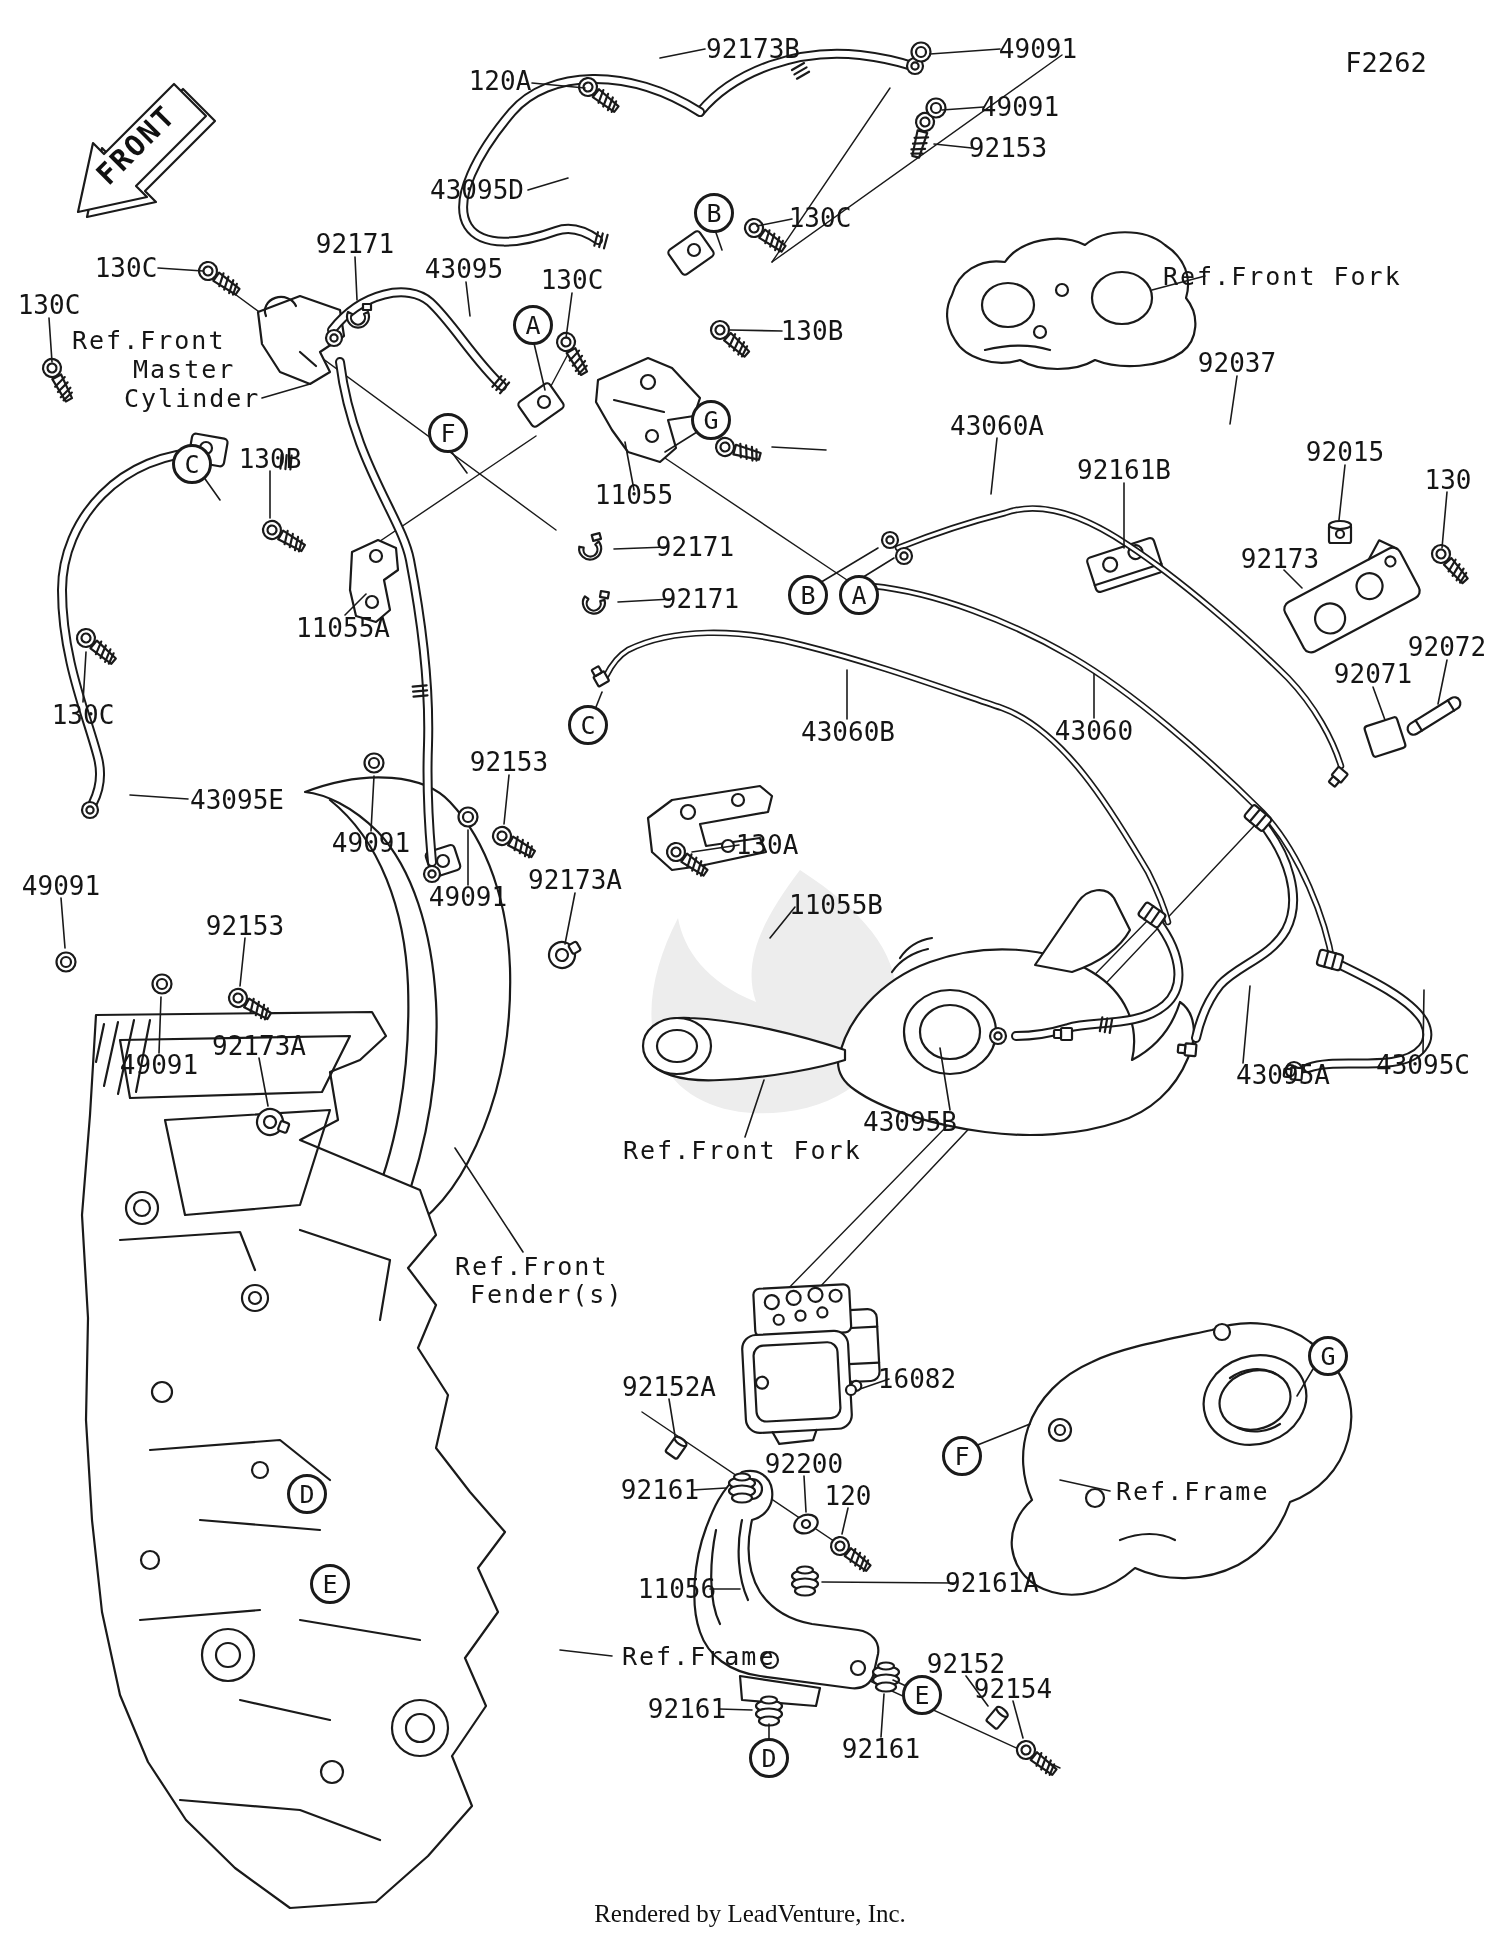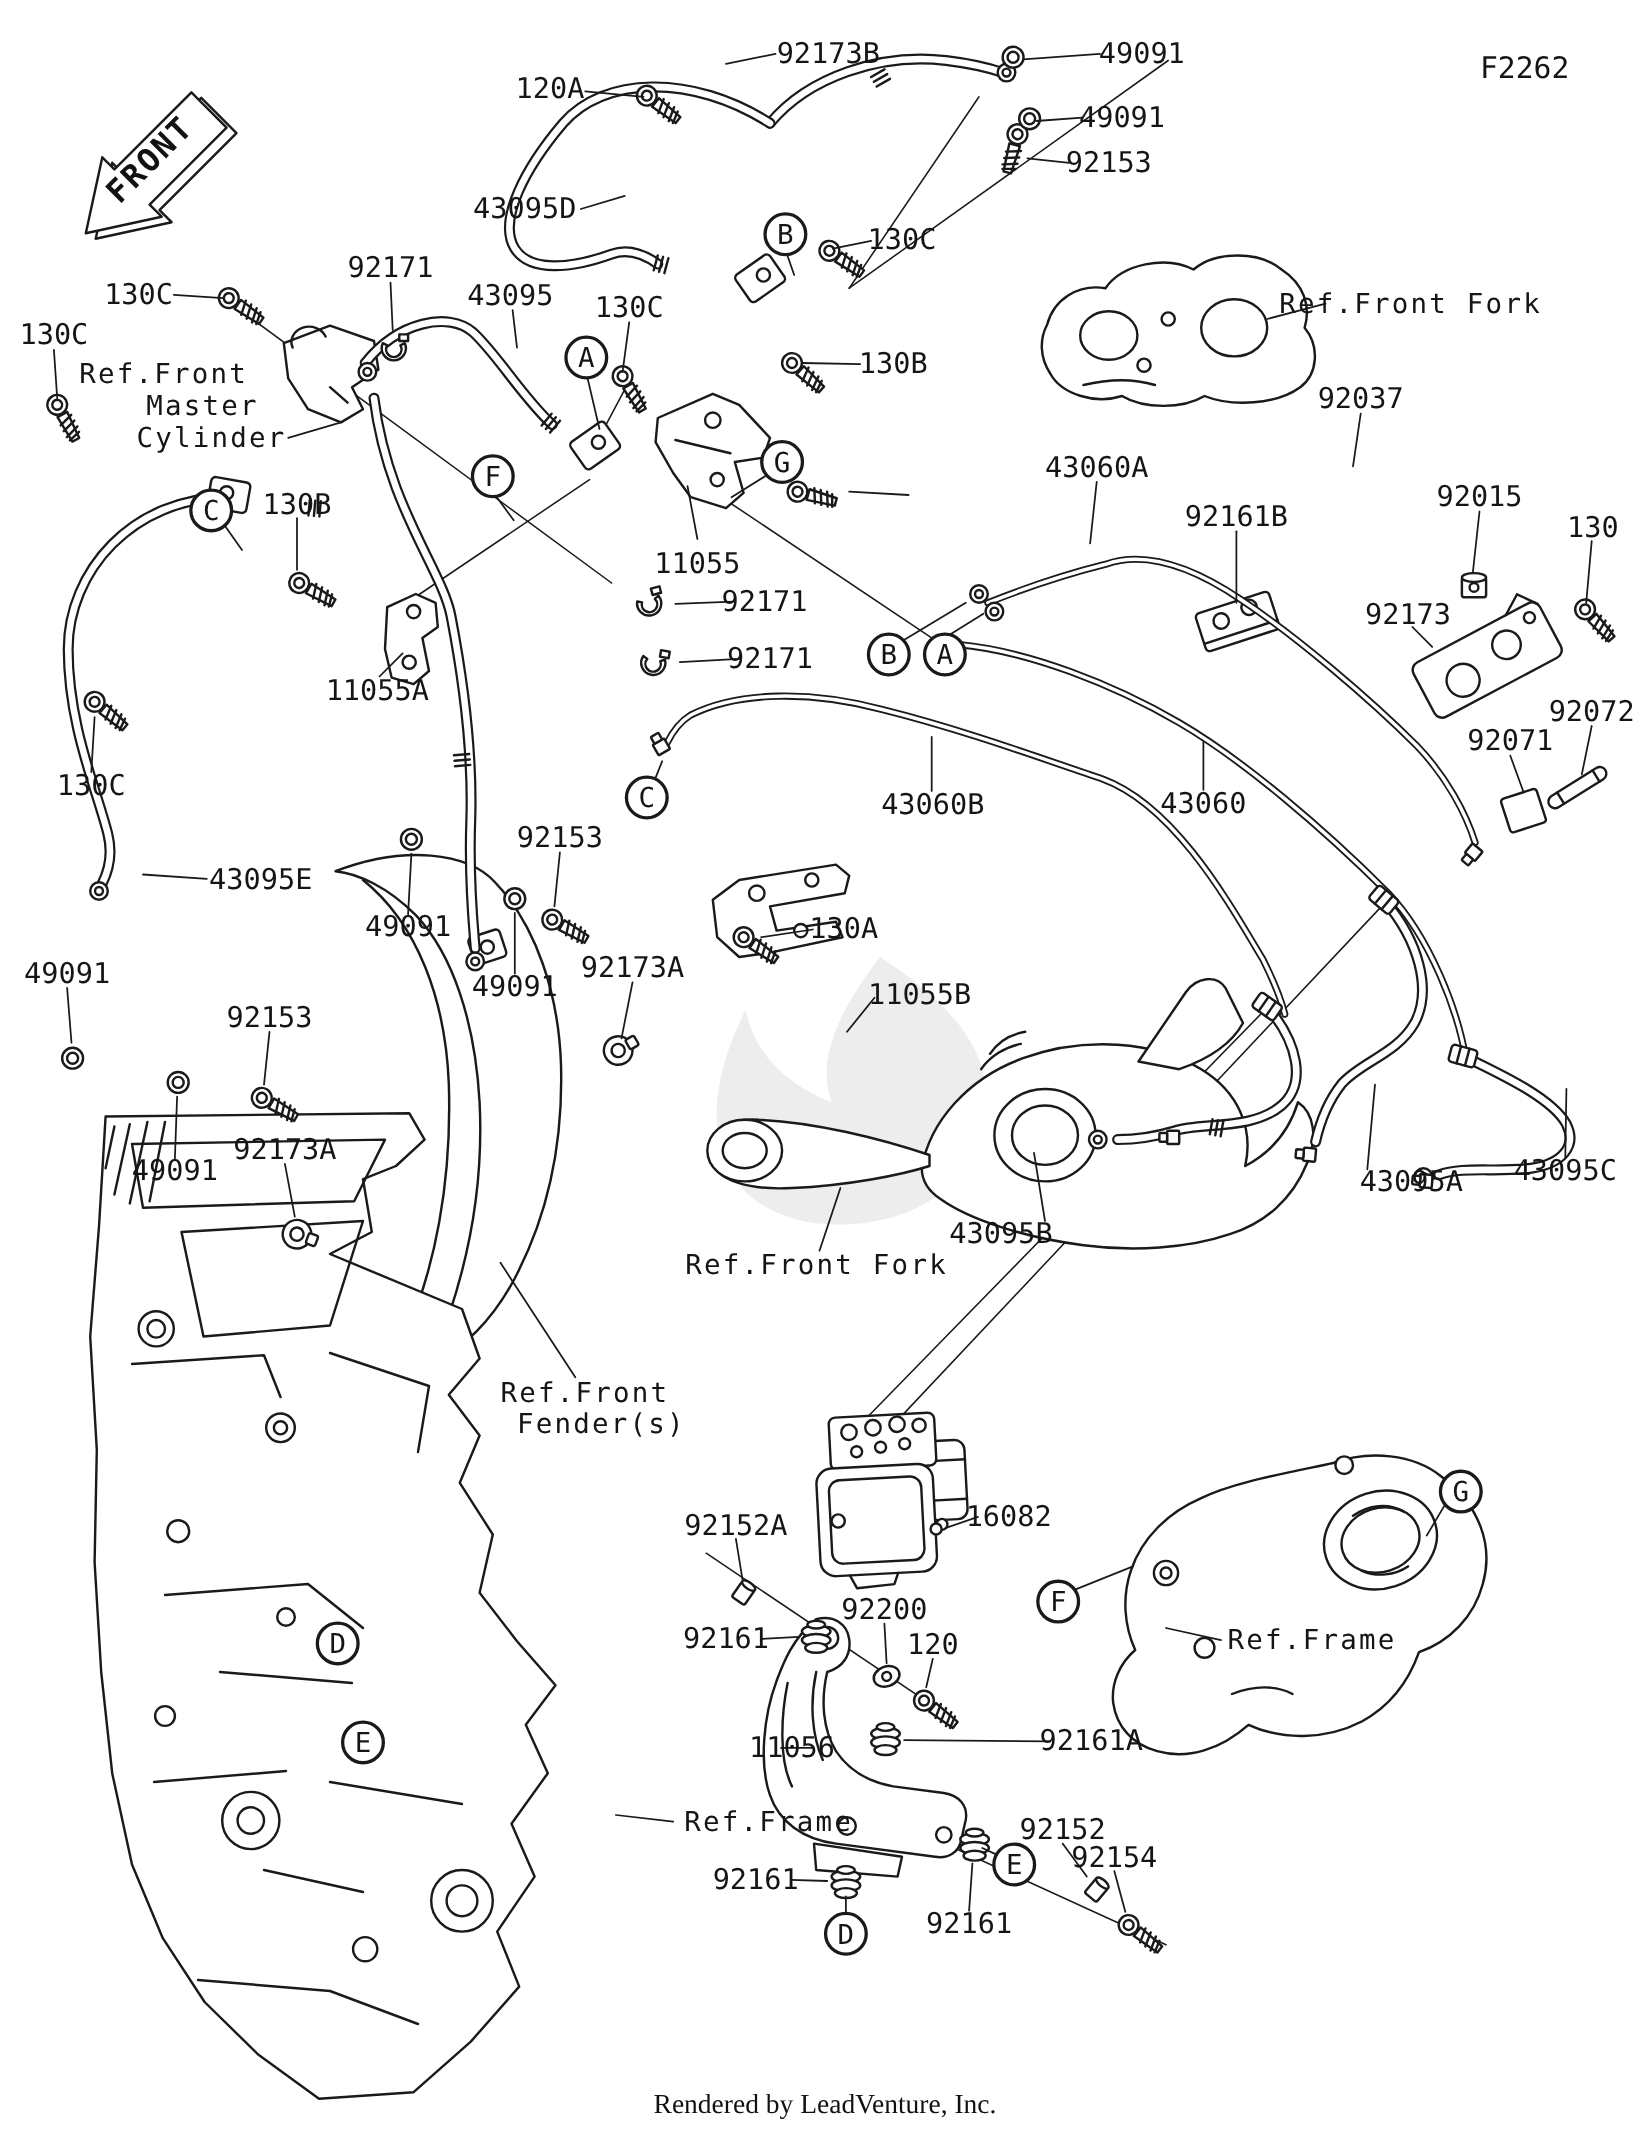--- a/index.html
+++ b/index.html
@@ -478,21 +478,21 @@
       <div class="lbl" style="left: 464px; top: 269px;">43095</div>
       <div class="lbl" style="left: 572px; top: 280px;">130C</div>
       <div class="lbl" style="left: 49px; top: 305px;">130C</div>
       <div class="lbl" style="left: 812px; top: 331px;">130B</div>
       <div class="lbl" style="left: 1237px; top: 363px;">92037</div>
       <div class="lbl" style="left: 997px; top: 426px;">43060A</div>
       <div class="lbl" style="left: 1345px; top: 452px;">92015</div>
       <div class="lbl" style="left: 270px; top: 459px;">130B</div>
       <div class="lbl" style="left: 1124px; top: 470px;">92161B</div>
       <div class="lbl" style="left: 1448px; top: 480px;">130</div>
-      <div class="lbl" style="left: 634px; top: 513px; text-align: right;">11055</div>
+      <div class="lbl" style="left: 634px; top: 495px; text-align: right;">11055</div>
       <div class="lbl" style="left: 695px; top: 547px;">92171</div>
       <div class="lbl" style="left: 1280px; top: 559px;">92173</div>
       <div class="lbl" style="left: 700px; top: 599px;">92171</div>
       <div class="lbl" style="left: 343px; top: 628px;">11055A</div>
       <div class="lbl" style="left: 1447px; top: 647px;">92072</div>
       <div class="lbl" style="left: 1373px; top: 674px;">92071</div>
       <div class="lbl" style="left: 83px; top: 715px;">130C</div>
       <div class="lbl" style="left: 848px; top: 732px;">43060B</div>
       <div class="lbl" style="left: 1094px; top: 731px;">43060</div>
       <div class="lbl" style="left: 509px; top: 762px;">92153</div>
@@ -507,21 +507,21 @@
       <div class="lbl" style="left: 259px; top: 1046px;">92173A</div>
       <div class="lbl" style="left: 159px; top: 1065px;">49091</div>
       <div class="lbl" style="left: 1423px; top: 1065px;">43095C</div>
       <div class="lbl" style="left: 1243px; top: 1075px; margin-left: 40px;">43095A</div>
       <div class="lbl" style="left: 910px; top: 1122px; text-align: right;">43095B</div>
       <div class="lbl" style="left: 669px; top: 1387px;">92152A</div>
       <div class="lbl" style="left: 917px; top: 1379px;">16082</div>
       <div class="lbl" style="left: 804px; top: 1464px;">92200</div>
       <div class="lbl" style="left: 660px; top: 1490px;">92161</div>
       <div class="lbl" style="left: 848px; top: 1496px;">120</div>
-      <div class="lbl" style="left: 677px; top: 1589px; margin-left: 43px;">11056</div>
+      <div class="lbl" style="left: 677px; top: 1589px;">11056</div>
       <div class="lbl" style="left: 992px; top: 1583px;">92161A</div>
       <div class="lbl" style="left: 966px; top: 1664px;">92152</div>
       <div class="lbl" style="left: 1013px; top: 1689px;">92154</div>
       <div class="lbl" style="left: 687px; top: 1709px;">92161</div>
       <div class="lbl" style="left: 881px; top: 1749px;">92161</div>
       <div class="lbl ref left" style="left: 1163px; top: 276px;">Ref.Front Fork</div>
       <div class="lbl ref left" style="left: 72px; top: 340px;">Ref.Front</div>
       <div class="lbl ref left" style="left: 133px; top: 369px;">Master</div>
       <div class="lbl ref left" style="left: 124px; top: 398px;">Cylinder</div>
       <div class="lbl ref left" style="left: 623px; top: 1150px;">Ref.Front Fork</div>

